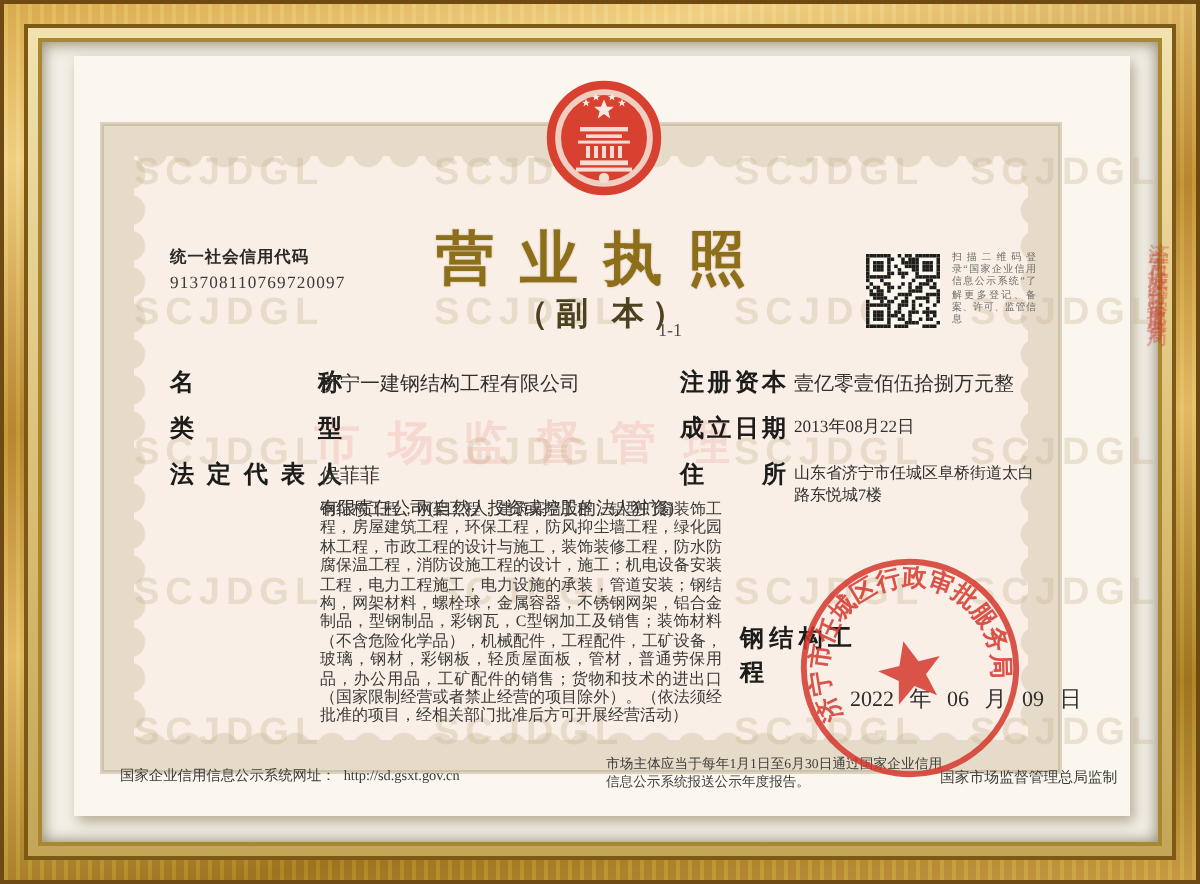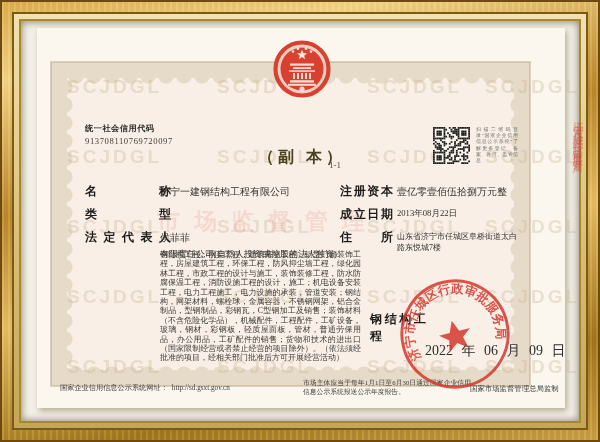--- a/index.html
+++ b/index.html
@@ -37,21 +37,21 @@
   .pageno{left:292px;top:132px;font-size:9px;color:#4f4f4c;}
   .qr{left:396px;top:99px;width:37px;height:37px;}
   .qr-caption{left:439px;top:99px;width:42px;font-size:5px;line-height:6.2px;color:#6e6e6a;text-align:justify;}
   .seal{left:359px;top:247px;width:118px;height:118px;z-index:8;transform:rotate(-14deg);opacity:.85;}
   .ghost-stamp{position:absolute;left:548px;top:92px;height:178px;writing-mode:vertical-rl;font-size:10px;font-weight:bold;letter-spacing:3.5px;color:rgba(205,55,45,.34);z-index:9;transform:rotate(1.5deg);}
   .footer-left{left:23px;top:355px;font-size:7.2px;color:#3c3c3a;white-space:nowrap;}
   .footer-url{font-size:7.2px;color:#3c3c3a;margin-left:4px;}
   .footer-mid{left:266px;top:351px;width:168px;font-size:6.8px;line-height:8.6px;color:#3c3c3a;text-align:justify;}
   .footer-right{left:433px;top:356px;font-size:7.4px;color:#3c3c3a;white-space:nowrap;}
   .reg-label{left:333px;top:283px;width:56px;}
-  .reg-date{left:388px;top:314px;font-size:14px;color:#2e2e2c;word-spacing:5px;white-space:nowrap;z-index:6;}
+  .reg-date{left:388px;top:314px;font-size:11px;color:#2e2e2c;word-spacing:5px;white-space:nowrap;z-index:6;}
 </style>
 </head>
 <body>
 
 <div class="photo">
   <div class="f1"></div>
   <div class="f2"></div>
   <div class="f3"></div>
   <div class="f4"></div>
   <div class="f5"></div>
@@ -114,20 +114,21 @@
         <rect x="32" y="33" width="2" height="6" fill="#f6ddd3"></rect>
         <rect x="36" y="33" width="2" height="6" fill="#f6ddd3"></rect>
         <rect x="17" y="40.2" width="24" height="2.4" fill="#f6ddd3"></rect>
         <rect x="15" y="43.8" width="28" height="2" fill="#f6ddd3"></rect>
         <circle cx="29" cy="49" r="2.6" fill="#f6ddd3"></circle>
       </svg>
 
       <div class="abs credit-lbl">统一社会信用代码</div>
       <div class="abs credit-code">913708110769720097</div>
 
+      <div class="abs title">营业执照</div>
       <div class="abs subtitle">（副 本）</div>
       <div class="abs pageno">1-1</div>
 
       <svg class="abs qr" id="qr" viewBox="0 0 37 37" fill="#1d1d1b">
           <rect x="0" y="0" width="37" height="37" fill="#fbf7ef"></rect>
           <rect x="0.00" y="0.00" width="1.76" height="1.76" fill="#1d1d1b"></rect>
           <rect x="1.76" y="0.00" width="1.76" height="1.76" fill="#1d1d1b"></rect>
           <rect x="3.52" y="0.00" width="1.76" height="1.76" fill="#1d1d1b"></rect>
           <rect x="5.29" y="0.00" width="1.76" height="1.76" fill="#1d1d1b"></rect>
           <rect x="7.05" y="0.00" width="1.76" height="1.76" fill="#1d1d1b"></rect>

